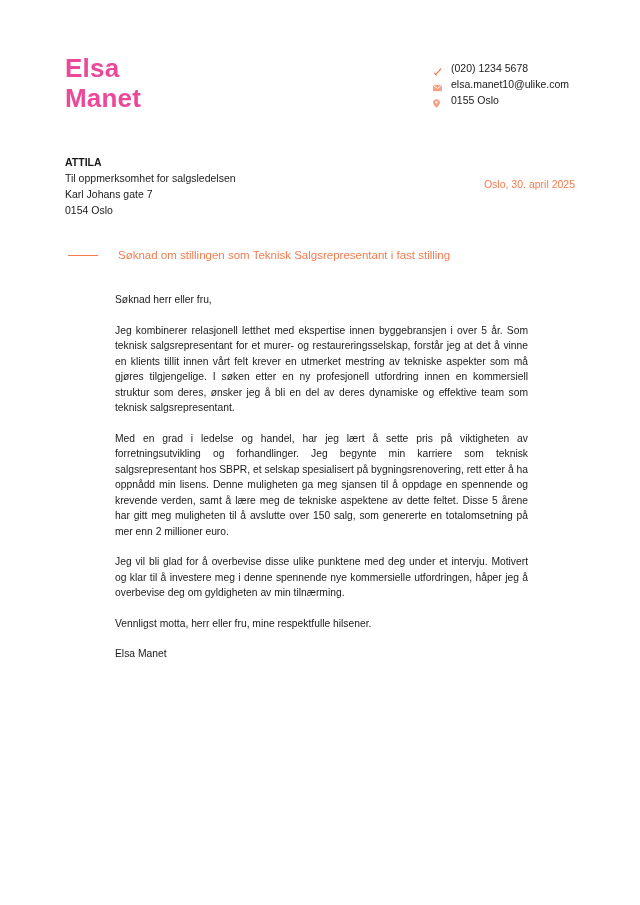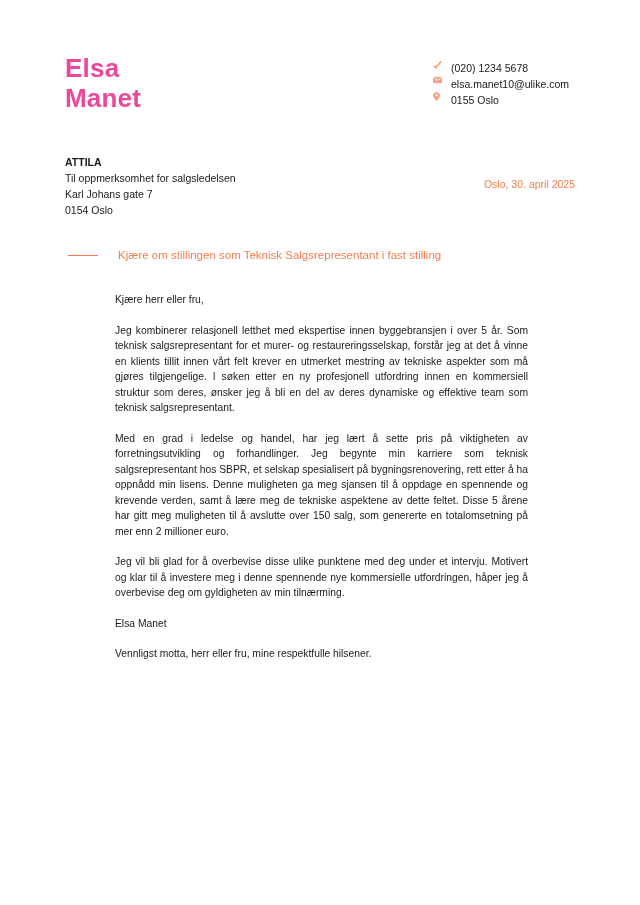--- a/index.html
+++ b/index.html
@@ -1,21 +1,21 @@
 <!DOCTYPE html>
 <html><head>
 <meta charset="utf-8">
 <style>
   html, body { margin: 0; padding: 0; background: #ffffff; }
   body { width: 640px; height: 905px; position: relative; overflow: hidden;
          font-family: "Liberation Sans", "DejaVu Sans", sans-serif; color: #1a1a1a; }
   .name { position: absolute; left: 65px; top: 53px; font-weight: bold; font-size: 26px;
           line-height: 30px; color: #ec4899; letter-spacing: 0.2px; }
   .contact { position: absolute; left: 433px; top: 60px; font-size: 10.5px; line-height: 16px; color: #1a1a1a; }
-  .contact-row { display: flex; align-items: flex-start; height: 16px; }
+  .contact-row { display: flex; align-items: flex-end; height: 16px; }
   .contact-row .ic { width: 18px; display: inline-flex; align-items: center; justify-content: flex-start; }
   .contact-row svg { display: block; }
   .recipient { position: absolute; left: 65px; top: 154px; font-size: 10.5px; line-height: 16px; }
   .recipient .company { font-weight: bold; }
   .date { position: absolute; right: 65px; top: 178px; font-size: 10.5px; color: #f47c50; }
   .subject { position: absolute; left: 68px; top: 249px; display: flex; align-items: center; }
   .subject .rule { width: 30px; height: 1px; background: #f47c50; margin-right: 20px; }
   .subject .text { font-size: 11.5px; color: #f47c50; }
   .body { position: absolute; left: 115px; top: 292px; width: 413px; font-size: 10.3px; line-height: 15.5px; }
   .body p { margin: 0 0 15px 0; text-align: justify; }
@@ -62,23 +62,23 @@
   <div class="company">ATTILA</div>
   <div>Til oppmerksomhet for salgsledelsen</div>
   <div>Karl Johans gate 7</div>
   <div>0154 Oslo</div>
 </div>
 
 <div class="date">Oslo, 30. april 2025</div>
 
 <div class="subject">
   <span class="rule"></span>
-  <span class="text">Kjære om stillingen som Teknisk Salgsrepresentant i fast stilling</span>
+  <span class="text">Søknad om stillingen som Teknisk Salgsrepresentant i fast stilling</span>
 </div>
 
 <div class="body">
-  <p class="left">Kjære herr eller fru,</p>
+  <p class="left">Søknad herr eller fru,</p>
   <p>Jeg kombinerer relasjonell letthet med ekspertise innen byggebransjen i over 5 år. Som teknisk salgsrepresentant for et murer- og restaureringsselskap, forstår jeg at det å vinne en klients tillit innen vårt felt krever en utmerket mestring av tekniske aspekter som må gjøres tilgjengelige. I søken etter en ny profesjonell utfordring innen en kommersiell struktur som deres, ønsker jeg å bli en del av deres dynamiske og effektive team som teknisk salgsrepresentant.</p>
   <p>Med en grad i ledelse og handel, har jeg lært å sette pris på viktigheten av forretningsutvikling og forhandlinger. Jeg begynte min karriere som teknisk salgsrepresentant hos SBPR, et selskap spesialisert på bygningsrenovering, rett etter å ha oppnådd min lisens. Denne muligheten ga meg sjansen til å oppdage en spennende og krevende verden, samt å lære meg de tekniske aspektene av dette feltet. Disse 5 årene har gitt meg muligheten til å avslutte over 150 salg, som genererte en totalomsetning på mer enn 2 millioner euro.</p>
   <p>Jeg vil bli glad for å overbevise disse ulike punktene med deg under et intervju. Motivert og klar til å investere meg i denne spennende nye kommersielle utfordringen, håper jeg å overbevise deg om gyldigheten av min tilnærming.</p>
+  <p class="left">Vennligst motta, herr eller fru, mine respektfulle hilsener.</p>
   <p class="left">Elsa Manet</p>
-  <p class="left">Vennligst motta, herr eller fru, mine respektfulle hilsener.</p>
 </div>
 
 </body></html>

